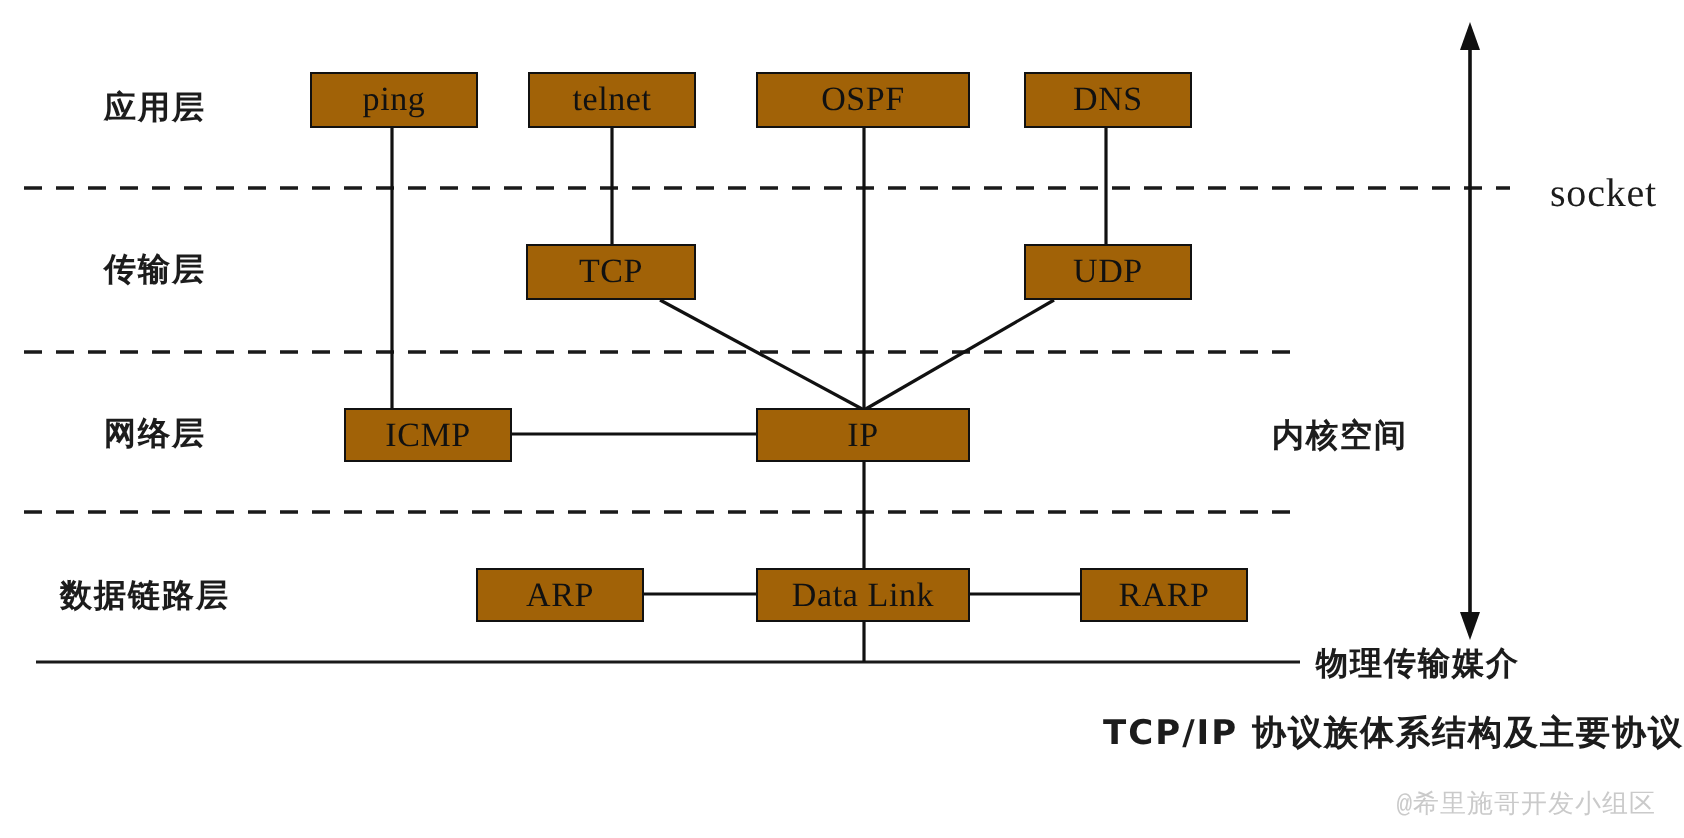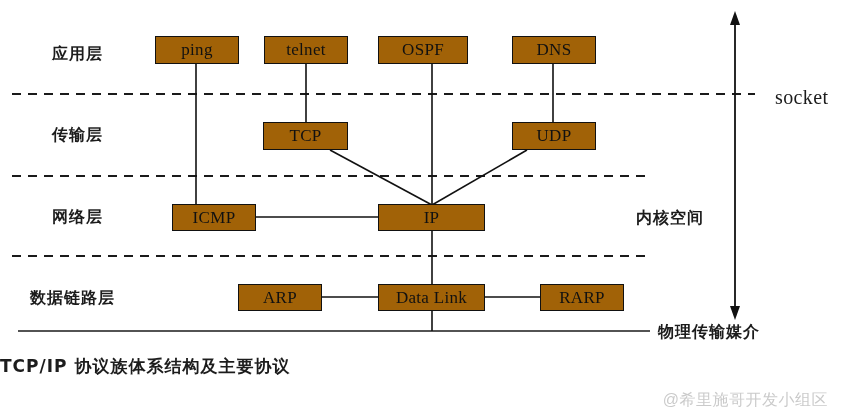--- a/index.html
+++ b/index.html
@@ -63,34 +63,34 @@
     font-size: 20px;
     letter-spacing: 0.4px;
     color: #1c1c1c;
     white-space: nowrap;
   }
   #caption {
     position: absolute;
     left: 0;
     top: 355px;
     width: 842px;
-    text-align: left;
+    text-align: right;
     font-family: "DejaVu Sans", "Liberation Sans", sans-serif;
     font-weight: 700;
     font-size: 17px;
     letter-spacing: 1px;
     color: #1c1c1c;
     white-space: nowrap;
   }
   #watermark {
     position: absolute;
     right: 14px;
     bottom: 8px;
-    font-family: Liberation Sans, sans-serif;
-    font-size: 16px;
+    font-family: Liberation Mono, monospace;
+    font-size: 13px;
     letter-spacing: 0.5px;
     color: #b9b9b9;
     opacity: 0.75;
     white-space: nowrap;
   }
 </style>
 </head>
 <body>
 
 <div id="stage">
@@ -132,21 +132,21 @@
     </g>
   </svg>
 
   <div class="layer-label" style="left:52px; top:44px;">应用层</div>
   <div class="layer-label" style="left:52px; top:125px;text-align:center;">传输层</div>
   <div class="layer-label" style="left:52px; top:207px;">网络层</div>
   <div class="layer-label" style="left:30px; top:288px;">数据链路层</div>
 
   <div class="node-box" style="left:155px; top:36px; width:84px; height:28px;">ping</div>
   <div class="node-box" style="left:264px; top:36px; width:84px; height:28px;">telnet</div>
-  <div class="node-box" style="left:378px; top:36px; width:90px; height:28px;">OSPF</div>
+  <div class="node-box" style="left:378px; top:36px; width:107px; height:28px;">OSPF</div>
   <div class="node-box" style="left:512px; top:36px; width:84px; height:28px;">DNS</div>
 
   <div class="node-box" style="left:263px; top:122px; width:85px; height:28px;">TCP</div>
   <div class="node-box" style="left:512px; top:122px; width:84px; height:28px;">UDP</div>
 
   <div class="node-box" style="left:172px; top:204px; width:84px; height:27px;">ICMP</div>
   <div class="node-box" style="left:378px; top:204px; width:107px; height:27px;">IP</div>
 
   <div class="node-box" style="left:238px; top:284px; width:84px; height:27px;">ARP</div>
   <div class="node-box" style="left:378px; top:284px; width:107px; height:27px;">Data Link</div>

